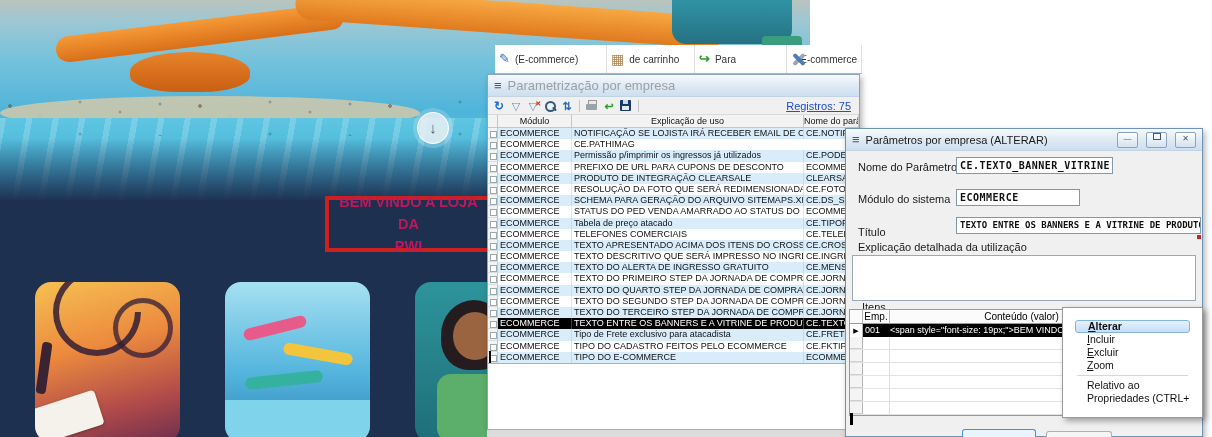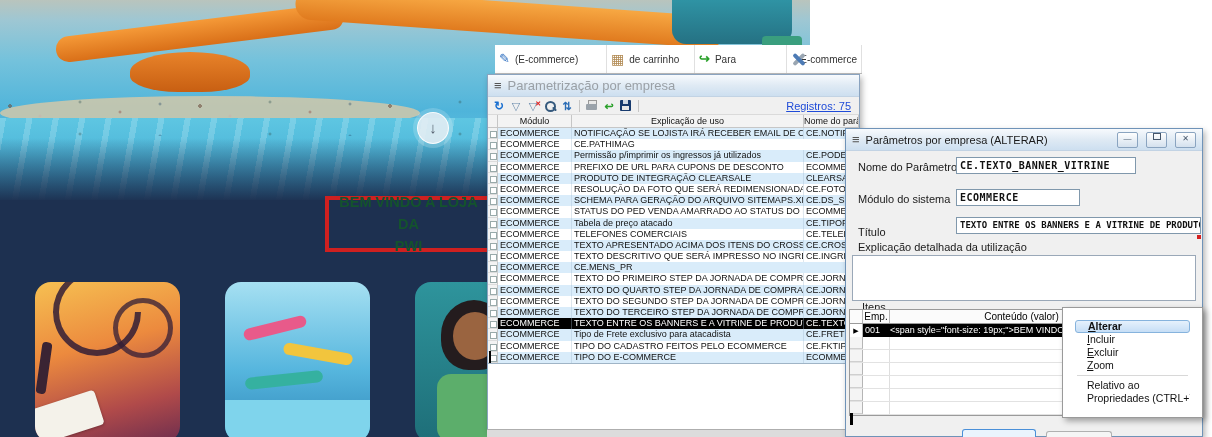--- a/index.html
+++ b/index.html
@@ -23,21 +23,21 @@
          radial-gradient(circle 2px at 40px 20px,#caa,transparent),radial-gradient(circle 2px at 80px 6px,#355,transparent),
          radial-gradient(circle 2px at 120px 16px,#833,transparent),radial-gradient(circle 2px at 160px 8px,#246,transparent);
          background-size:190px 32px;background-repeat:repeat;}
   .photo-fade{position:absolute;left:0;top:138px;width:487px;height:64px;background:linear-gradient(180deg,rgba(29,48,80,0),#1d3050);}
   .scrollbtn{position:absolute;left:417px;top:112px;width:30px;height:30px;border-radius:50%;
              background:rgba(235,240,245,.85);border:1px solid rgba(255,255,255,.9);
              color:#55606e;font-size:15px;line-height:29px;text-align:center;box-shadow:0 0 0 4px rgba(255,255,255,.18);}
   .site-navy{position:absolute;left:0;top:200px;width:487px;height:237px;background:#1d3050;}
   .welcome{position:absolute;left:325px;top:196px;width:167px;height:56px;border:4px solid #cf2020;
            box-sizing:border-box;display:flex;flex-direction:column;justify-content:center;text-align:center;
-           color:#14532d;font-weight:bold;font-size:14.5px;line-height:22px;}
+           color:#be185d;font-weight:bold;font-size:14.5px;line-height:22px;}
   .tile{position:absolute;top:282px;width:145px;height:160px;border-radius:16px;overflow:hidden;}
   .tile1{left:35px;background:linear-gradient(165deg,#f6c052 0%,#ec8a3e 40%,#b04a4a 75%,#6e2e4e 100%);}
   .tile2{left:225px;background:linear-gradient(180deg,#a6e0f2 0%,#56b6de 55%,#2e86b8 100%);}
   .tile3{left:415px;background:linear-gradient(180deg,#2e949c 0%,#1e6e78 100%);}
   .coaster{position:absolute;left:18px;top:-14px;width:76px;height:76px;border-radius:50%;border:6px solid rgba(50,30,55,.85);border-top-color:transparent;transform:rotate(45deg);}
   .coaster2{position:absolute;left:78px;top:16px;width:50px;height:50px;border-radius:50%;border:5px solid rgba(50,30,55,.75);}
   .palm{position:absolute;left:4px;top:60px;width:10px;height:52px;background:#3a2433;border-radius:4px;transform:rotate(8deg);}
   .ticket{position:absolute;left:-8px;top:118px;width:74px;height:36px;background:#f4f2ea;transform:rotate(-18deg);border-radius:4px;box-shadow:0 1px 3px rgba(0,0,0,.3);}
   .squig{position:absolute;border-radius:10px;}
   .sq1{left:18px;top:40px;width:64px;height:12px;background:#e85a8a;transform:rotate(-14deg);}
@@ -297,20 +297,21 @@
     </div>
           <div class="w1row">
       <div class="c-sel"></div>
       <div class="c-mod">ECOMMERCE</div>
       <div class="c-exp">TEXTO DESCRITIVO QUE SERÁ IMPRESSO NO INGRESSO</div>
       <div class="c-nome">CE.INGRESS</div>
     </div>
           <div class="w1row">
       <div class="c-sel"></div>
       <div class="c-mod">ECOMMERCE</div>
+      <div class="c-exp">TEXTO DO ALERTA DE INGRESSO GRATUITO</div>
       <div class="c-nome">CE.MENS_PR</div>
     </div>
           <div class="w1row">
       <div class="c-sel"></div>
       <div class="c-mod">ECOMMERCE</div>
       <div class="c-exp">TEXTO DO PRIMEIRO STEP DA JORNADA DE COMPRA</div>
       <div class="c-nome">CE.JORNADA</div>
     </div>
           <div class="w1row">
       <div class="c-sel"></div>
@@ -368,21 +369,21 @@
   <div class="win" id="win2">
     <div class="titlebar">
       <span class="ham">≡</span>
       <span class="t2title">Parâmetros por empresa (ALTERAR)</span>
       <span class="wbtn">—</span>
       <span class="wbtn"><span class="maxbox"></span></span>
       <span class="wbtn">✕</span>
     </div>
 
     <span class="fldlabel" style="left:12px;top:32px;">Nome do Parâmetro</span>
-    <div class="tinput" style="left:110px;top:28px;width:180px;height:17px;font-size:10px;letter-spacing:.5px;">CE.TEXTO_BANNER_VITRINE</div>
+    <div class="tinput" style="left:110px;top:28px;width:157px;height:17px;font-size:10px;letter-spacing:.5px;">CE.TEXTO_BANNER_VITRINE</div>
 
     <span class="fldlabel" style="left:12px;top:64px;">Módulo do sistema</span>
     <div class="tinput" style="left:110px;top:60px;width:124px;height:17px;font-size:10px;letter-spacing:.5px;">ECOMMERCE</div>
 
     <span class="fldlabel" style="left:12px;top:97px;">Título</span>
     <div class="tinput" style="left:110px;top:88px;width:245px;height:17px;font-size:9px;">TEXTO ENTRE OS BANNERS E A VITRINE DE PRODUTOS</div>
     <span class="redmark" style="left:351px;top:106px;"></span>
 
     <span class="fldlabel" style="left:12px;top:112px;">Explicação detalhada da utilização</span>
     <div class="bigbox" style="left:6px;top:126px;width:344px;height:46px;"></div>

